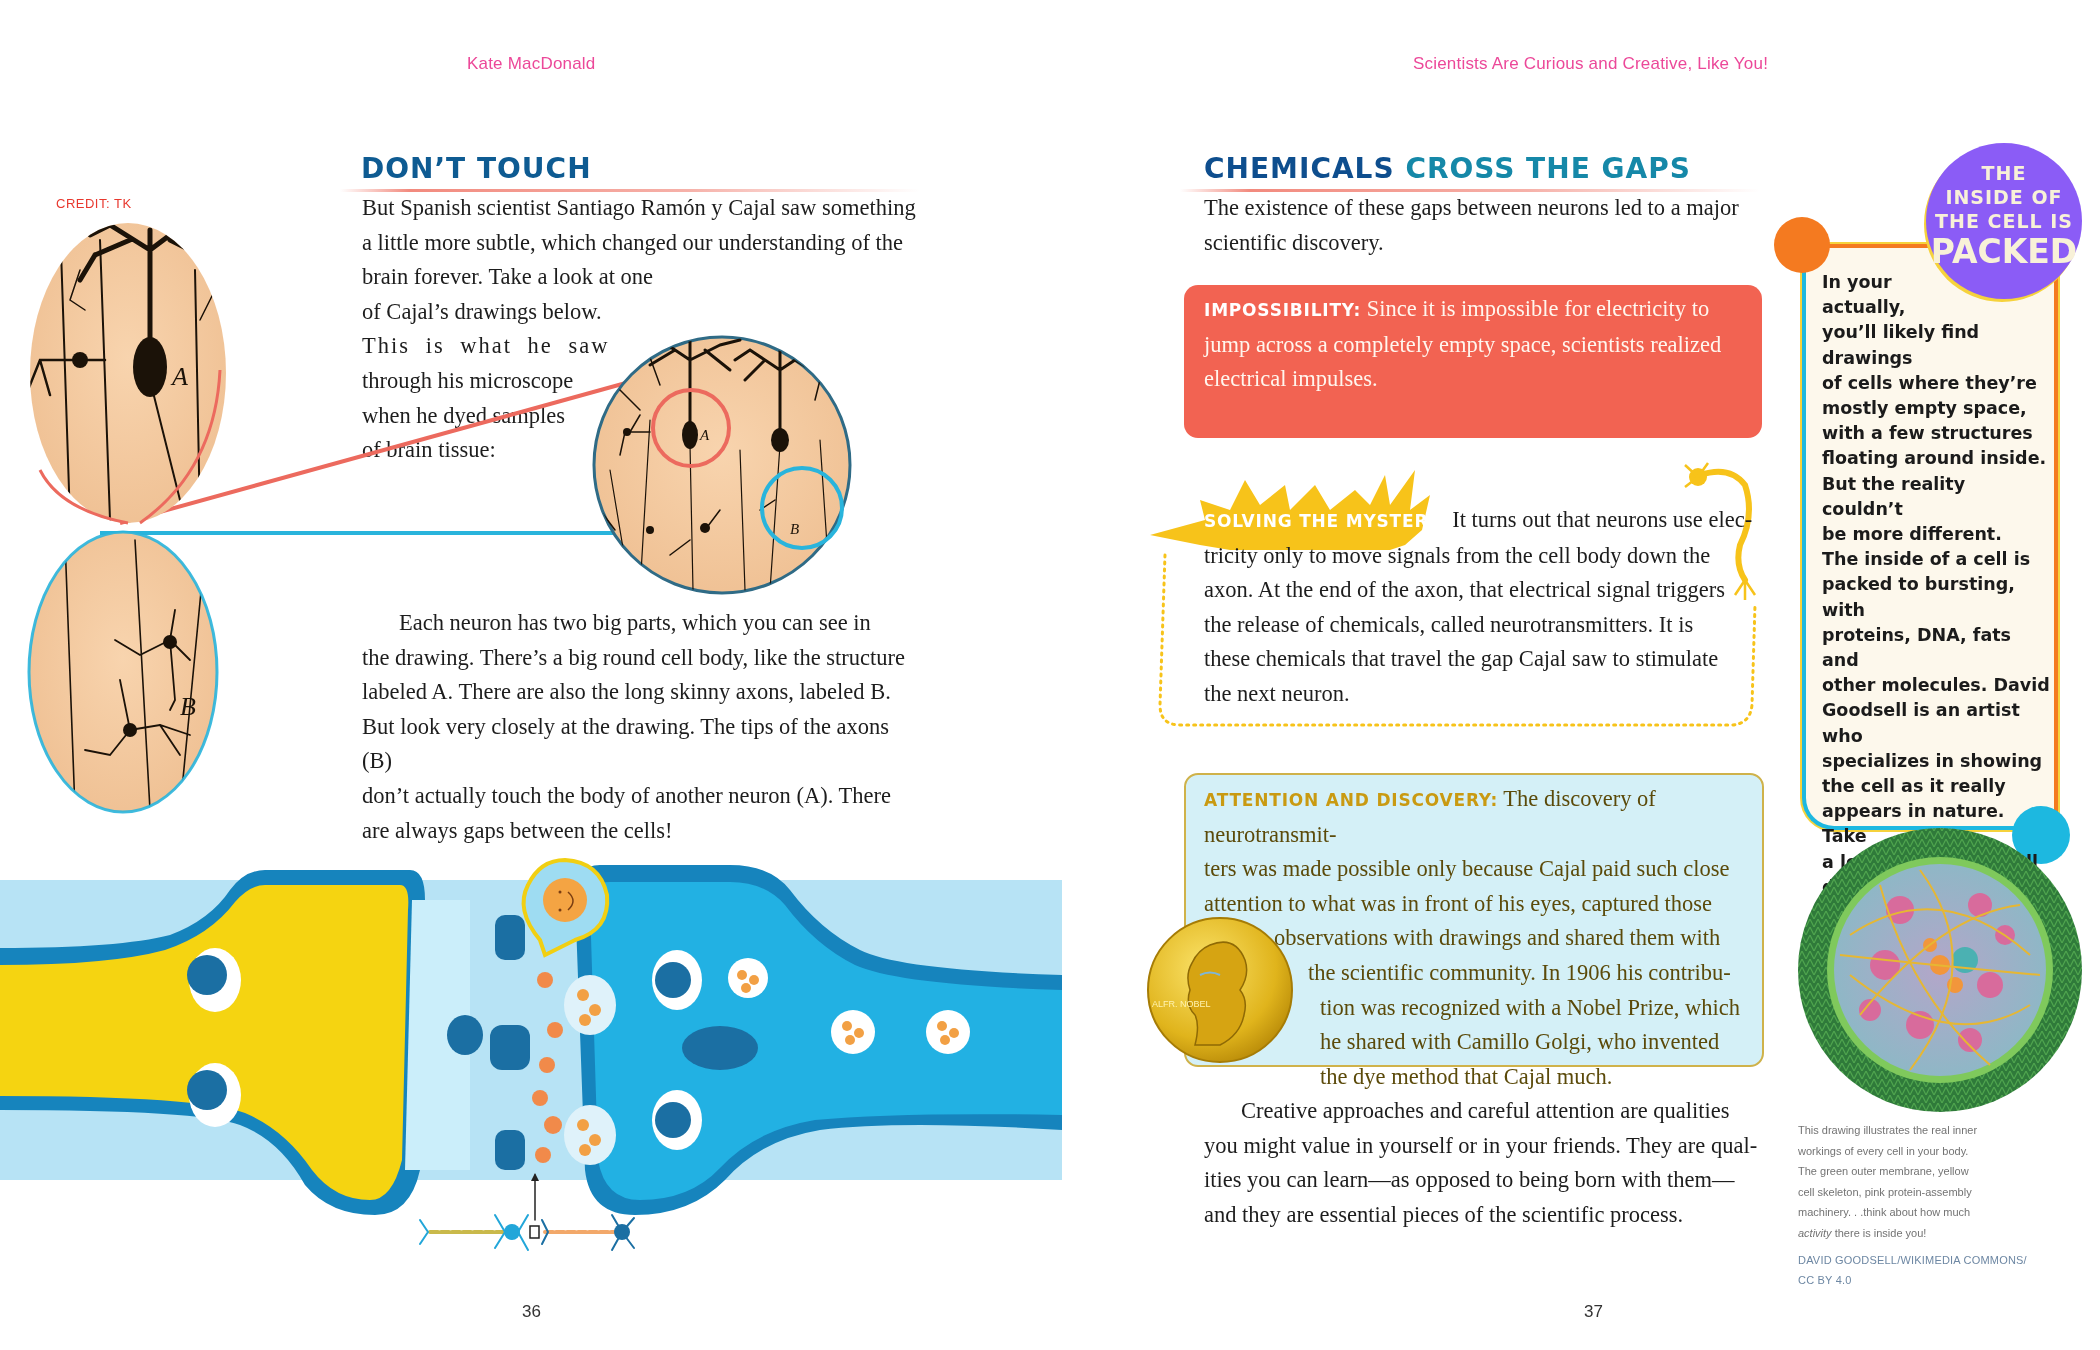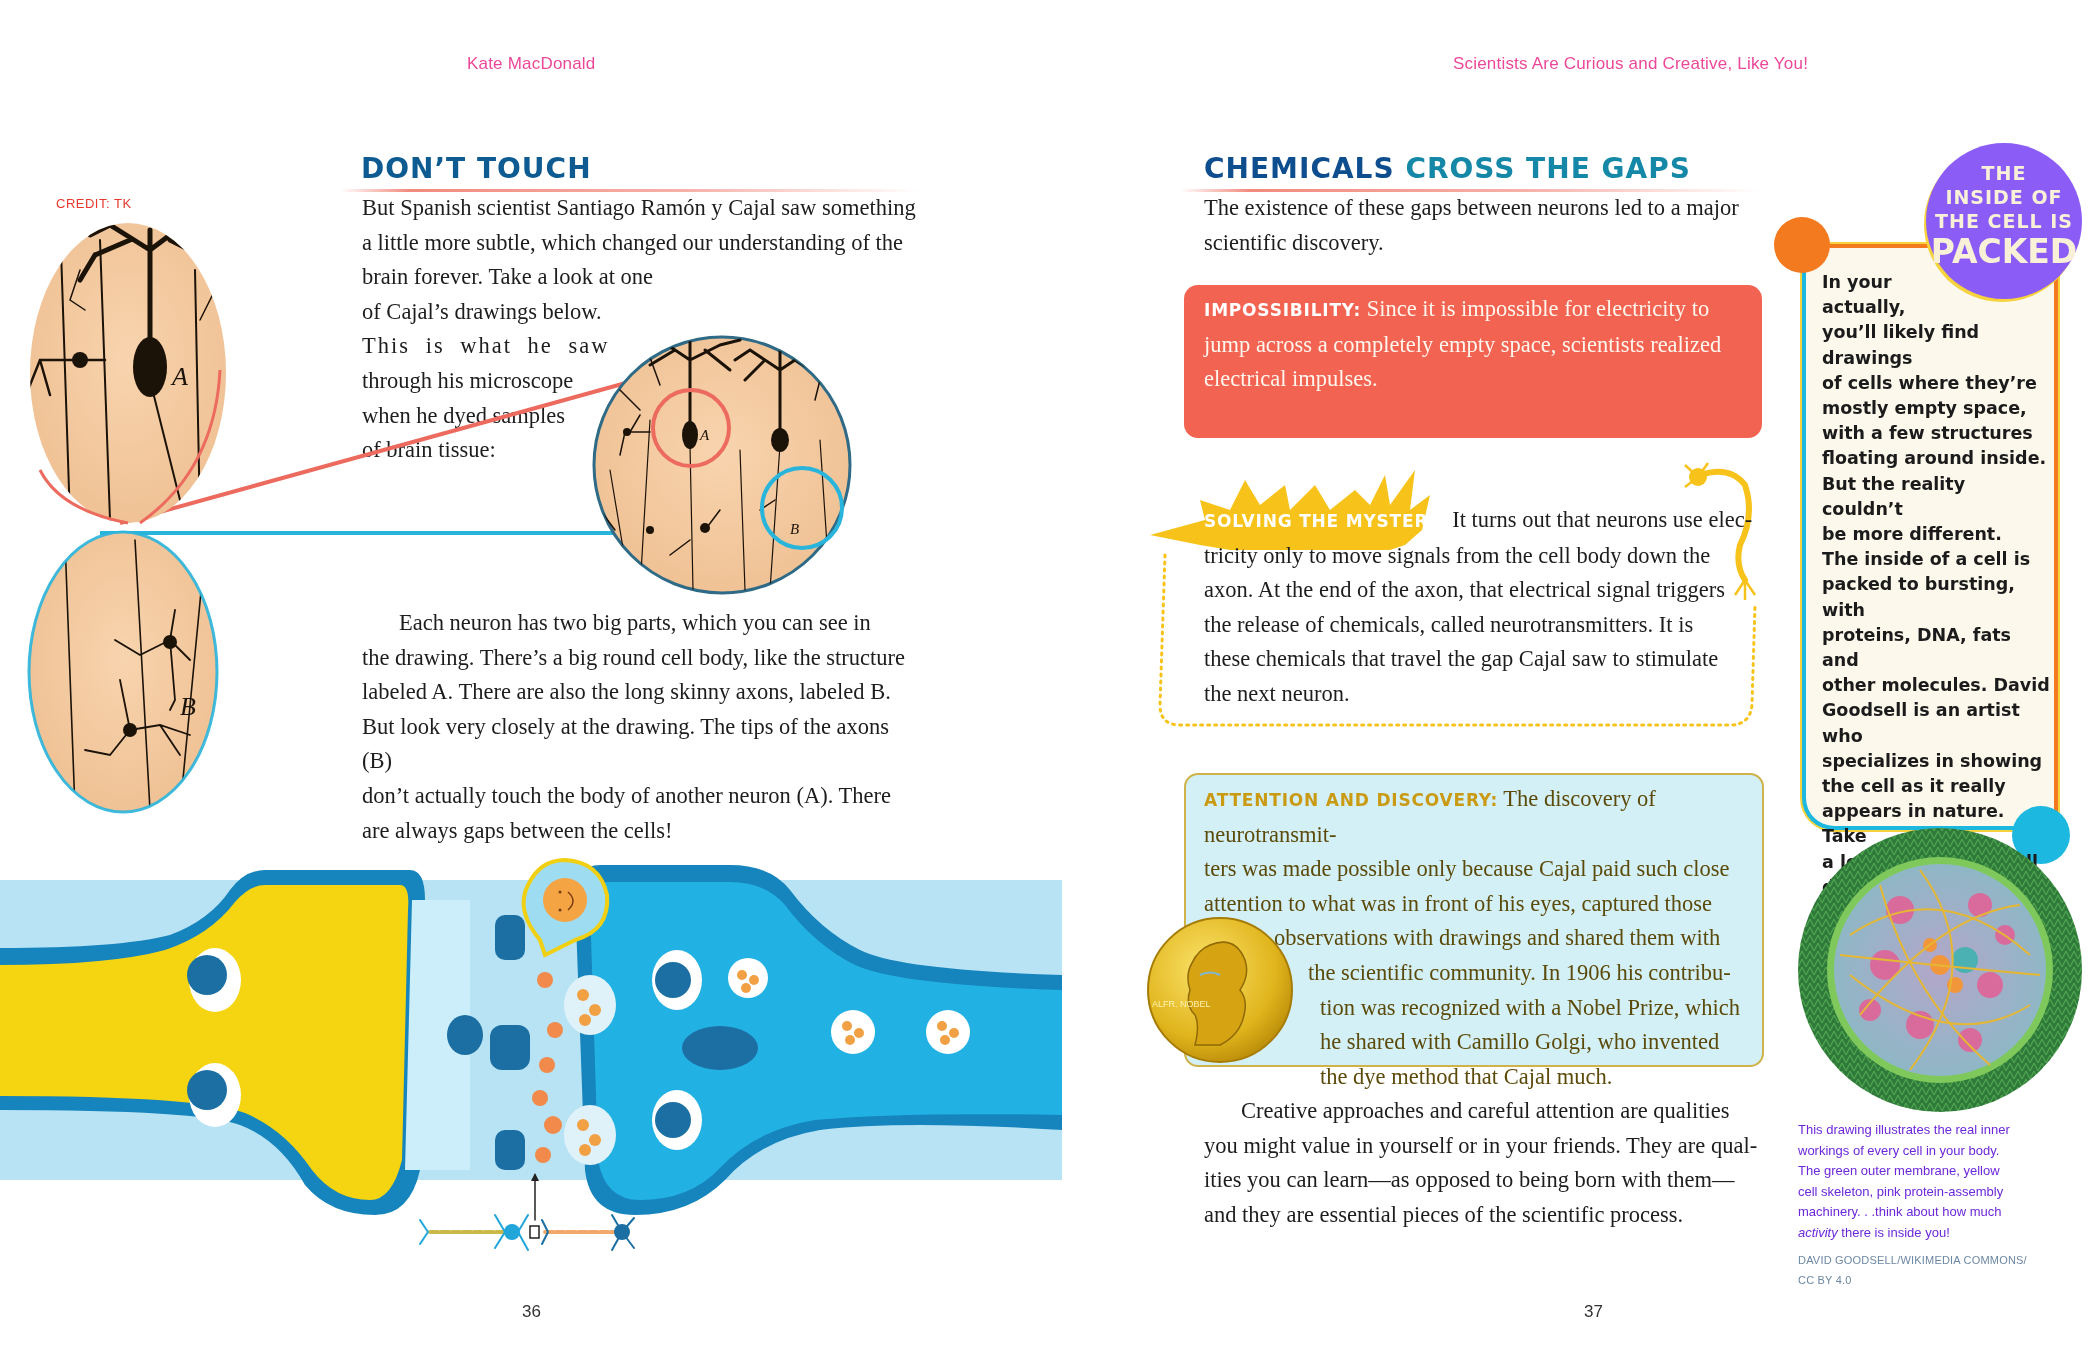--- a/index.html
+++ b/index.html
@@ -6,21 +6,21 @@
   body { width:2100px; height:1350px; position:relative; overflow:hidden; font-family:"DejaVu Serif", serif; color:#222; }
   .abs { position:absolute; }
   .running-head { font-family:"Liberation Sans", sans-serif; font-size:17px; color:#ec4899; letter-spacing:0.2px; }
   .pagenum { font-family:"Liberation Sans", sans-serif; font-size:17px; color:#333; }
   .h-display { font-family:"DejaVu Sans", sans-serif; font-weight:bold; font-size:28px; letter-spacing:1px; text-transform:uppercase; }
   .rule { height:3px; background:linear-gradient(90deg, rgba(242,110,100,0) 0%, #f28a7e 12%, #f6b1a9 60%, rgba(246,177,169,0) 100%); }
   .body-text { font-family:"Liberation Serif", serif; font-size:22.5px; line-height:34.6px; color:#1d1d1d; }
   .credit { font-family:"Liberation Sans", sans-serif; font-size:13px; color:#e8382e; letter-spacing:0.5px; }
   .box-label { font-family:"DejaVu Sans", sans-serif; font-weight:bold; font-size:17px; letter-spacing:0.8px; text-transform:uppercase; }
   .sidebar-text { font-family:"DejaVu Sans", sans-serif; font-size:17.5px; line-height:25.2px; color:#1b1b1b;font-weight:bold; }
-  .caption { font-family:"Liberation Sans", sans-serif; font-size:13px; line-height:20.5px; color:#6d28d9; }
+  .caption { font-family:"Liberation Sans", sans-serif; font-size:11px; line-height:20.5px; color:#737373; }
   .caption-credit { font-family:"Liberation Sans", sans-serif; font-size:11px; line-height:20px; color:#6d87a3; letter-spacing:0.2px; }
 </style>
 </head>
 <body>
 
 <div class="abs running-head" style="left:467px; top:54px;">Kate MacDonald</div>
 <div class="abs credit" style="left:56px; top:196px;">CREDIT: TK</div>
 
 <div class="abs h-display" style="left:361px; top:152px; color:#0e5b92;">DON’T TOUCH</div>
 <div class="abs rule" style="left:340px; top:189px; width:580px;"></div>
@@ -192,21 +192,21 @@
     <circle cx="512" cy="392" r="8" fill="#22a6d9"></circle>
     <circle cx="622" cy="392" r="8" fill="#1b6fa3"></circle>
     <path d="M 505 392 L 495 375 M 505 392 L 495 408 M 518 392 L 528 375 M 518 392 L 528 410 M 428 392 L 420 380 M 428 392 L 420 404" stroke="#22a6d9" stroke-width="2"></path>
     <path d="M 622 392 L 612 375 M 622 392 L 612 410 M 622 392 L 634 378 M 622 392 L 634 408 M 548 392 L 542 380 M 548 392 L 542 404" stroke="#1b6fa3" stroke-width="2"></path>
     <rect x="530" y="386" width="9" height="12" fill="none" stroke="#222" stroke-width="1.5"></rect>
   </g>
 </svg>
 
 <div class="abs pagenum" style="left:522px; top:1302px;">36</div>
 
-<div class="abs running-head" style="left:1413px; top:54px;margin-left:40px;">Scientists Are Curious and Creative, Like You!</div>
+<div class="abs running-head" style="left:1413px; top:54px;">Scientists Are Curious and Creative, Like You!</div>
 
 <div class="abs h-display" style="left:1204px; top:152px;">
   <span style="color:#0e4e8e;">CHEMICALS</span>
   <span style="color:#1588a8;">CROSS THE GAPS</span>
 </div>
 <div class="abs rule" style="left:1180px; top:189px; width:580px;"></div>
 
 <div class="abs body-text" style="left:1204px; top:191px; width:560px;">
   <div>The existence of these gaps between neurons led to a major</div>
   <div>scientific discovery.</div>

